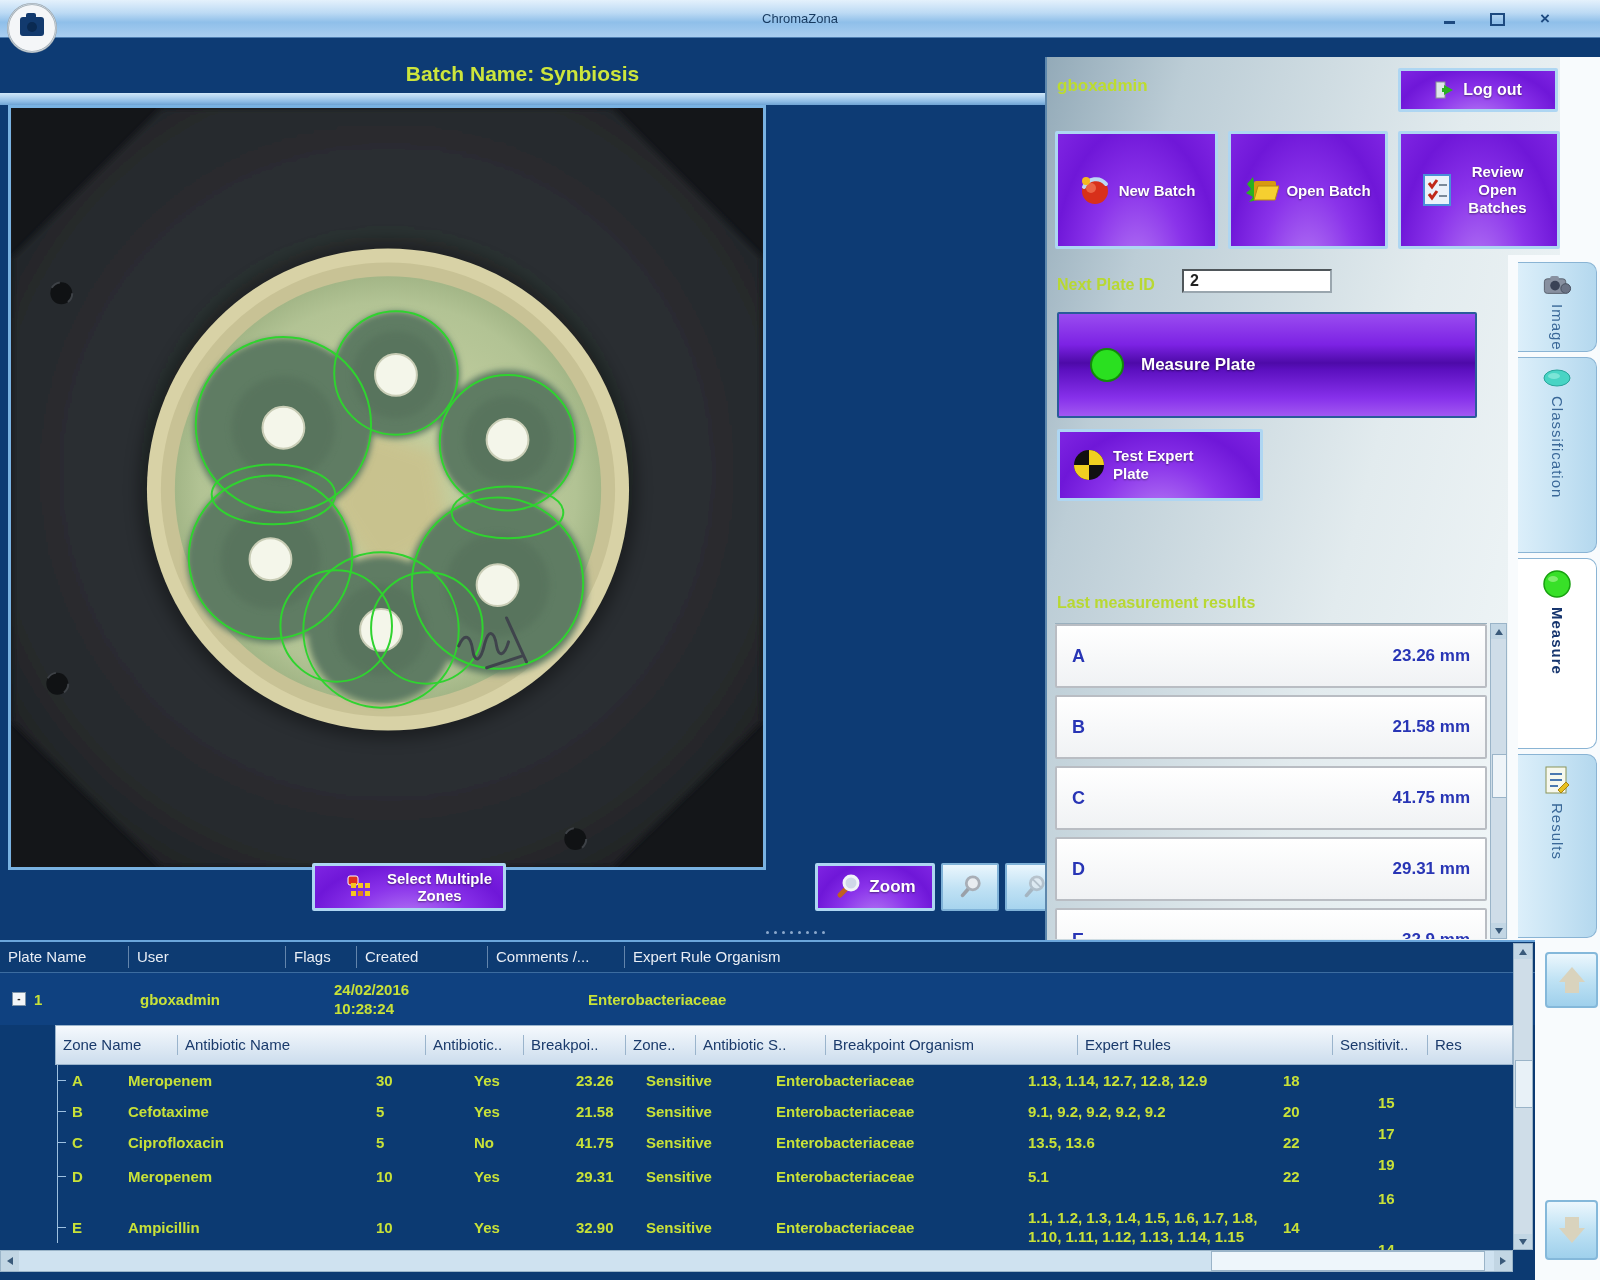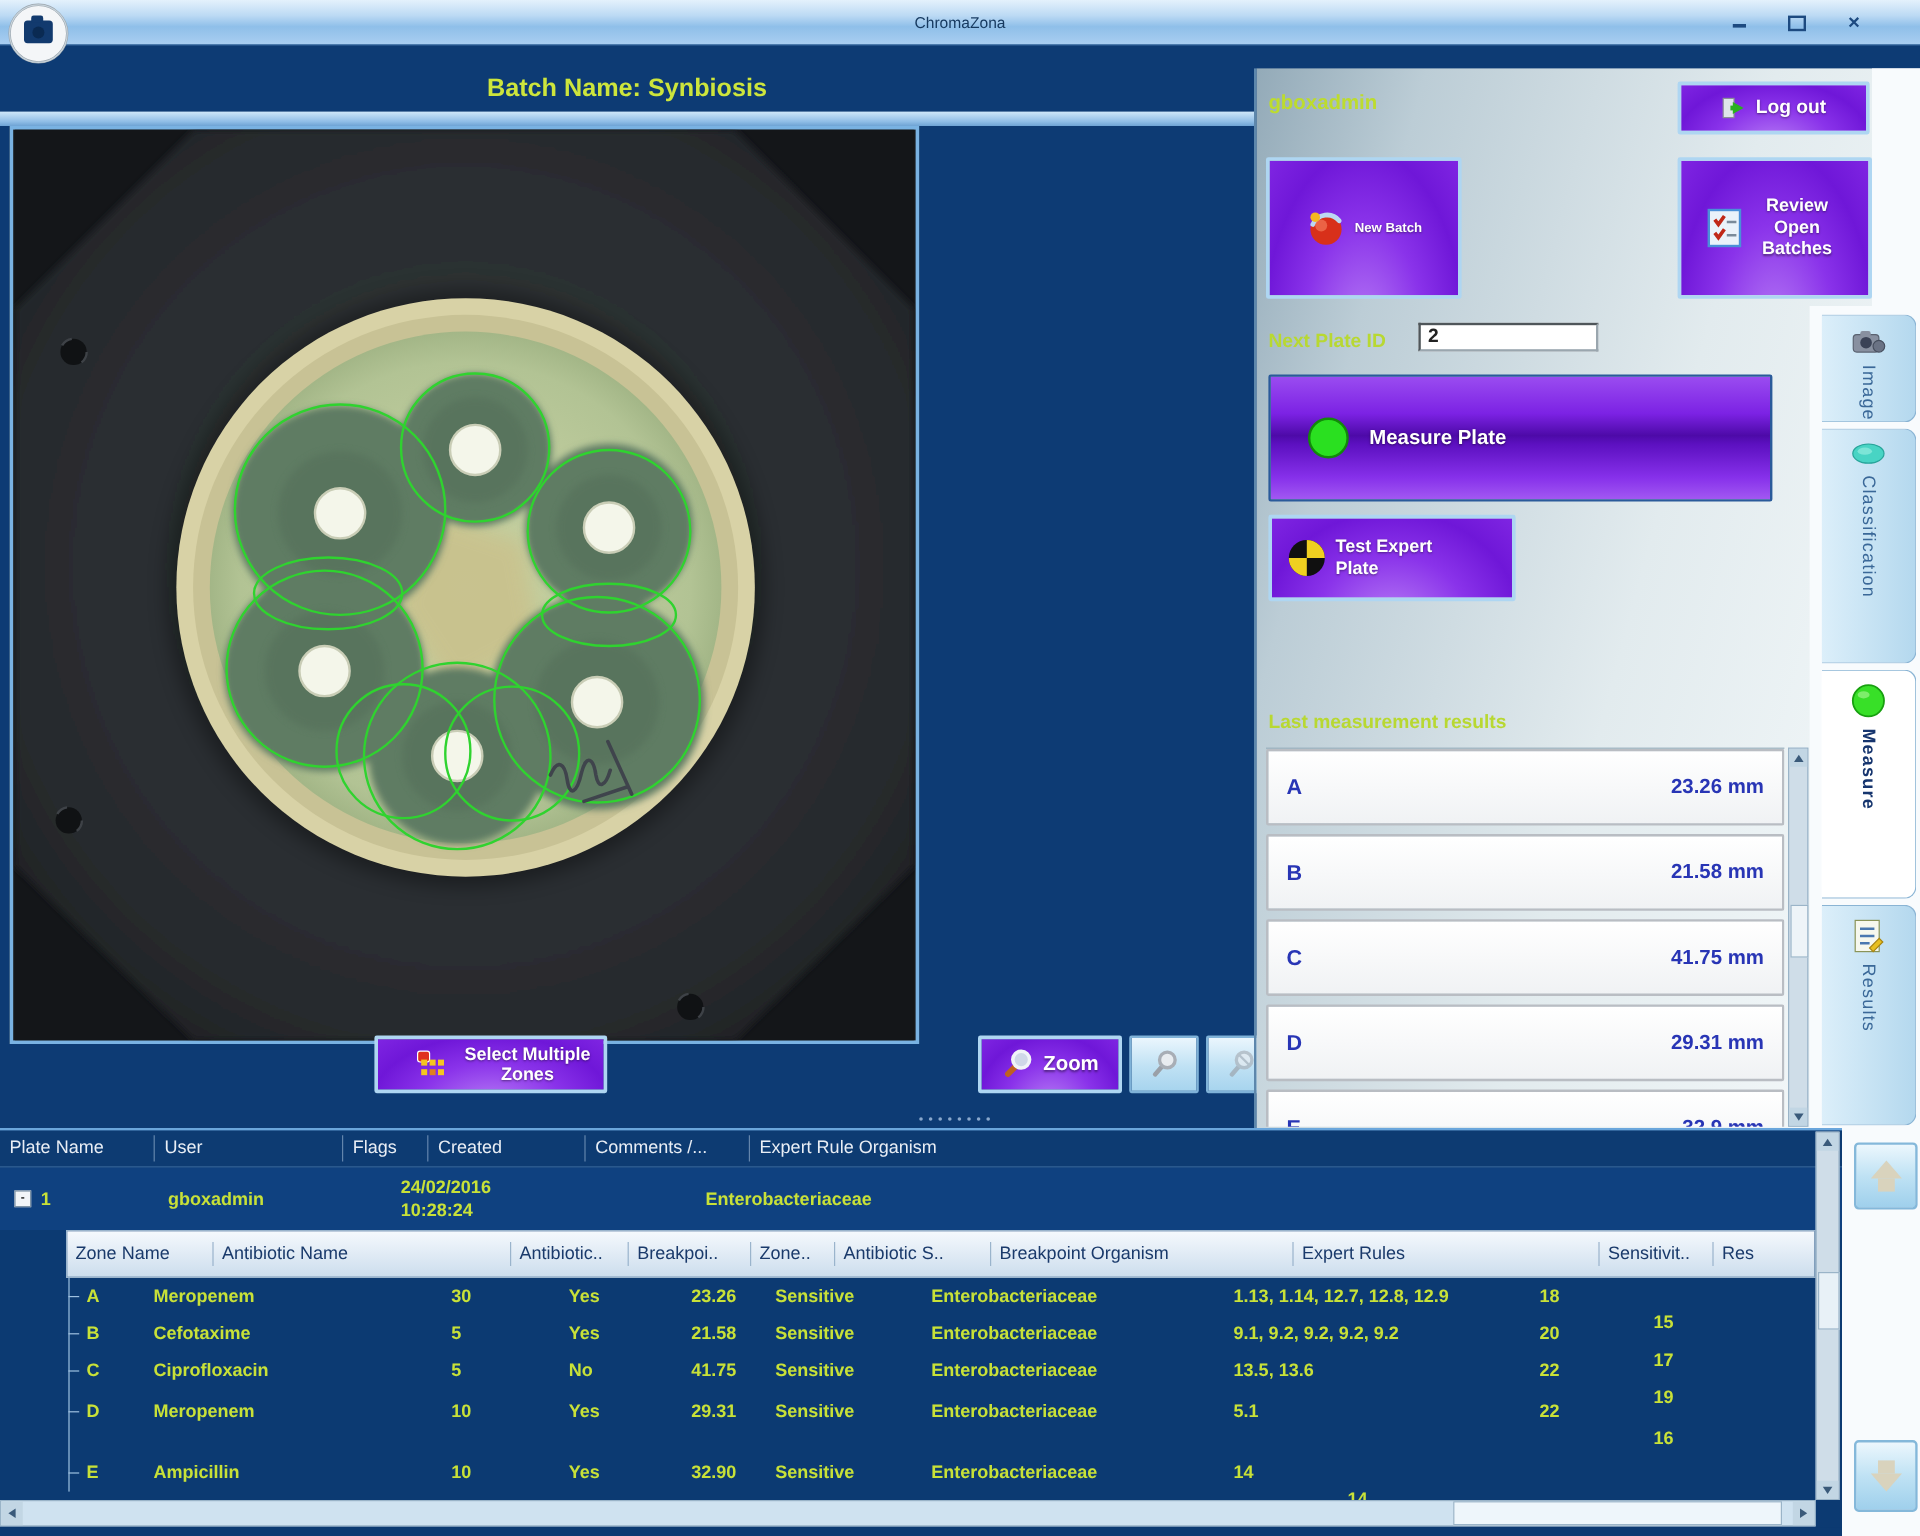--- a/index.html
+++ b/index.html
@@ -249,30 +249,38 @@
 
   <div class="abs btn-purple" style="left:1398px;top:68px;width:160px;height:44px;font-size:16px;">
     <svg width="22" height="22" viewBox="0 0 22 22">
       <rect x="2" y="3" width="9" height="16" fill="#dfe5ea" stroke="#8a9098"></rect>
       <polygon points="10,6 19,11 10,16" fill="#2ab020"></polygon>
       <rect x="8" y="9" width="6" height="4" fill="#2ab020"></rect>
     </svg>
     <span>Log out</span>
   </div>
 
-  <div class="abs btn-purple" style="left:1055px;top:131px;width:163px;height:118px;font-size:11px;">
+  <div class="abs btn-purple" style="left:1055px;top:131px;width:163px;height:118px;font-size:15px;">
     <svg width="34" height="34" viewBox="0 0 34 34">
       <circle cx="17" cy="18" r="13" fill="#d8301a"></circle>
       <path d="M6,14 a13,13 0 0 1 22,-3" fill="none" stroke="#bcd8f2" stroke-width="4" stroke-linecap="round"></path>
       <circle cx="13" cy="15" r="5" fill="#f07050" opacity=".8"></circle>
       <circle cx="8" cy="8" r="4" fill="#f5b820"></circle>
     </svg>
     <span>New Batch</span>
   </div>
 
+  <div class="abs btn-purple" style="left:1228px;top:131px;width:160px;height:118px;font-size:15px;">
+    <svg width="34" height="30" viewBox="0 0 34 30">
+      <polygon points="8,2 2,9 6,14 1,18 8,22 4,27 12,25" fill="#2ab020"></polygon>
+      <rect x="9" y="6" width="22" height="19" rx="2" fill="#d89a10"></rect>
+      <polygon points="9,25 13,11 34,11 30,25" fill="#f5cf30" stroke="#b88a10"></polygon>
+    </svg>
+    <span>Open Batch</span>
+  </div>
 
   <div class="abs btn-purple" style="left:1398px;top:131px;width:162px;height:118px;font-size:15px;line-height:18px;">
     <svg width="30" height="34" viewBox="0 0 30 34">
       <rect x="2" y="2" width="26" height="30" fill="#eaf2fa" stroke="#4a90d8" stroke-width="2"></rect>
       <path d="M7,10 l3,4 l5,-7" fill="none" stroke="#c02818" stroke-width="3"></path>
       <path d="M7,21 l3,4 l5,-7" fill="none" stroke="#c02818" stroke-width="3"></path>
       <line x1="17" y1="12" x2="25" y2="12" stroke="#7a8a9a" stroke-width="2"></line>
       <line x1="17" y1="23" x2="25" y2="23" stroke="#7a8a9a" stroke-width="2"></line>
     </svg>
     <span style="width:78px;text-align:center;">Review Open Batches</span>
@@ -476,20 +484,21 @@
         <span class="zc cc1">
             <i class="tick"></i>
             <span>E</span>
           </span>
         <span class="zc cc2">Ampicillin</span>
         <span class="zc cc3">10</span>
         <span class="zc cc4">Yes</span>
         <span class="zc cc5">32.90</span>
         <span class="zc cc6">Sensitive</span>
         <span class="zc cc7">Enterobacteriaceae</span>
+        <span class="zc cc8">1.1, 1.2, 1.3, 1.4, 1.5, 1.6, 1.7, 1.8, 1.10, 1.11, 1.12, 1.13, 1.14, 1.15</span>
         <span class="zc cc9">14</span>
         <span class="zc cc10">14</span>
       </div>
     </div>
   </div>
 
   <div class="abs sb" style="left:1513px;top:943px;width:20px;height:307px;">
     <div class="cap">
         <i class="tri-up"></i>
       </div>

